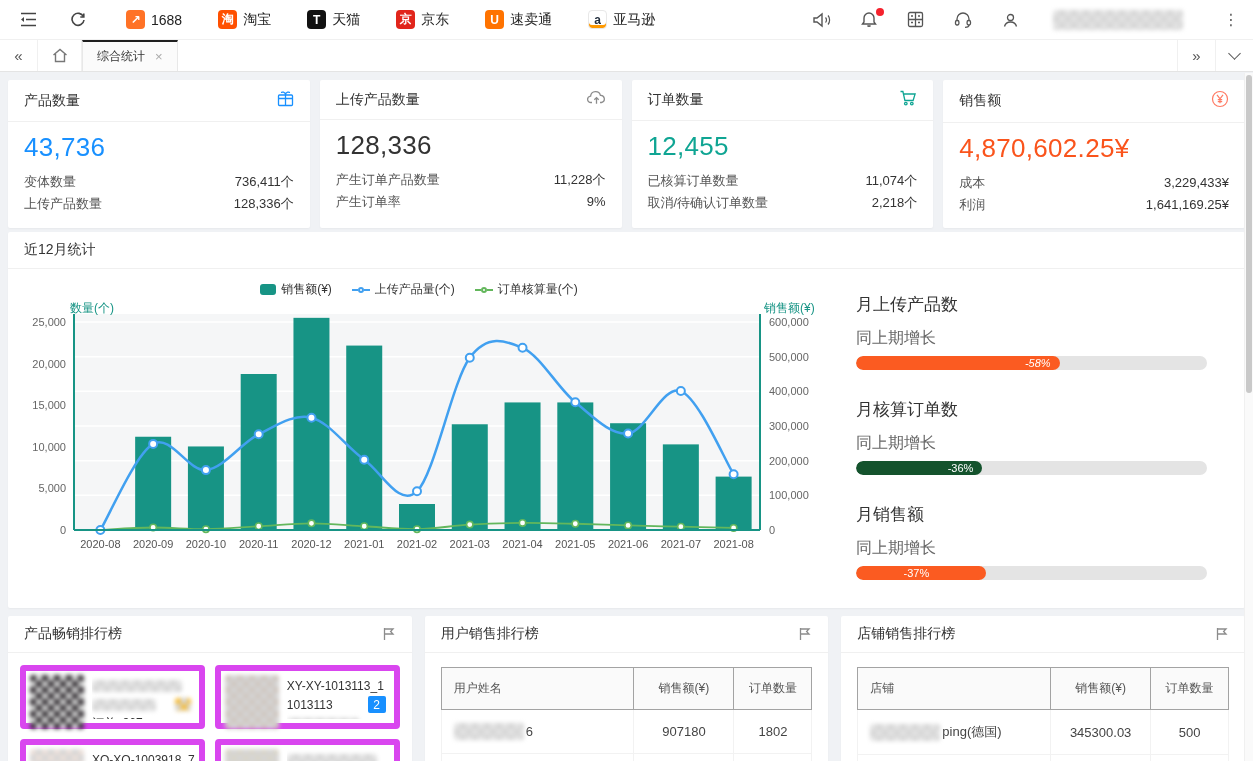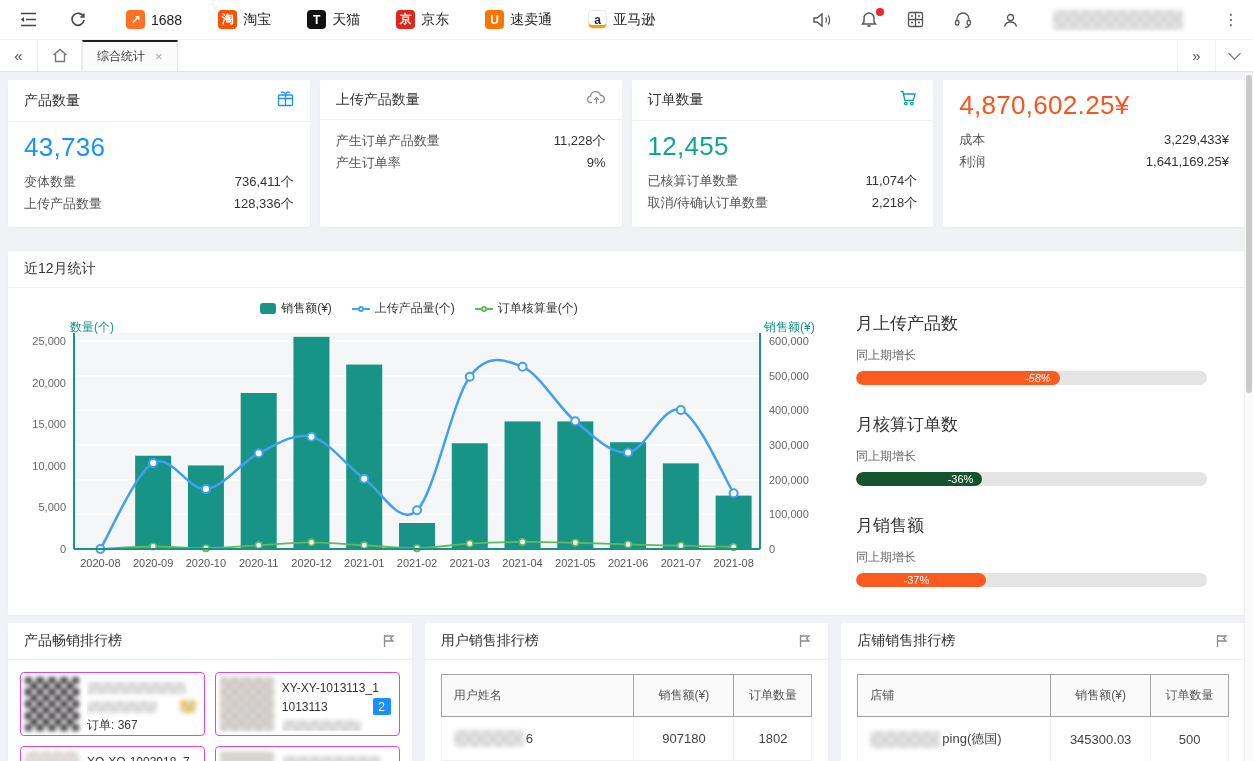--- a/index.html
+++ b/index.html
@@ -35,21 +35,21 @@
     font-size:12px; color:#333; cursor:pointer; }
   .tab-close { color:#aaa; font-size:13px; cursor:pointer; }
   .tb-right { margin-left:auto; display:flex; }
   .tb-right .tb-btn { border-right:none; border-left:1px solid #f0f0f0; }
   .chev-down { width:9px; height:9px; border-right:1.5px solid #555; border-bottom:1.5px solid #555;
     transform:rotate(45deg); margin-top:-4px; }
 
   
   .content { padding:8px 8px 0 8px; }
 
-  .cards-row { display:flex; gap:10px; margin-bottom:24px; }
+  .cards-row { display:flex; gap:10px; margin-bottom:4px; }
   .stat-card { flex:1; background:#fff; border-radius:2px; box-shadow:0 1px 2px rgba(0,0,0,.04); }
   .sc-head { display:flex; align-items:center; justify-content:space-between;
     padding:10px 16px; border-bottom:1px solid #f0f0f0; }
   .sc-title { font-size:14px; color:#333; }
   .sc-body { padding:10px 16px 12px; }
   .sc-value { font-size:26px; letter-spacing:.3px; margin-bottom:8px; }
   .sc-row { display:flex; justify-content:space-between; font-size:13px; line-height:22px; }
   .sc-row .lbl { color:#555; }
   .sc-row .val { color:#333; }
 
@@ -65,32 +65,32 @@
     padding:12px 0 2px 0; font-size:12px; color:#333; }
   .leg-item { display:flex; align-items:center; gap:5px; cursor:pointer; }
   .leg-bar { width:16px; height:11px; border-radius:3px; }
   .leg-line { display:inline-flex; align-items:center; }
   .leg-line .dash { width:6px; height:2px; }
   .leg-line .ring { width:6px; height:6px; border-radius:50%; border:2px solid; background:#fff; }
 
   .growth { flex:1; padding:24px 38px 0 26px; }
   .g-group { margin-bottom:28px; }
   .g-title { font-size:17px; color:#333; font-weight:500; margin-bottom:12px; }
-  .g-sub { font-size:12px; color:#666; margin-bottom:7px; }
+  .g-sub { font-size:16px; color:#666; margin-bottom:7px; }
   .g-track { height:14px; border-radius:7px; position:relative; overflow:hidden; }
   .g-fill { height:14px; border-radius:7px; display:flex; align-items:center;
     justify-content:flex-end; padding-right:9px; color:#fff; font-size:11px; }
 
   .bottom-row { display:flex; gap:13px; }
   .b-panel { flex:1; height:380px; overflow:hidden; }
   .flag-ic { color:#8c8c8c; display:flex; }
 
   
   .prod-grid { display:grid; grid-template-columns:1fr 1fr; gap:10px; padding:12px; }
-  .prod-card { border:1px solid #d946ef; border-radius:4px; padding:4px; height:64px;
+  .prod-card { border:6px solid #d946ef; border-radius:4px; padding:4px; height:64px;
     display:flex; gap:8px; cursor:pointer; background:#fff; }
   .prod-img { width:54px; height:54px; border-radius:2px; flex:none; }
   .p-lines { flex:1; padding-top:2px; overflow:hidden; }
   .pline { display:flex; align-items:center; gap:6px; height:17px; margin-bottom:2px; }
   .ptext { font-size:12px; color:#333; white-space:nowrap; }
   .patch { width:16px; height:13px; border-radius:2px; flex:none; margin-left:auto; margin-right:4px; }
   .badge { margin-left:auto; margin-right:4px; min-width:18px; height:17px; border-radius:2px;
     color:#fff; font-size:12px; display:flex; align-items:center; justify-content:center; padding:0 4px; }
 
   
@@ -249,20 +249,21 @@
       <div class="sc-head">
         <span class="sc-title">上传产品数量</span>
         <span>
           <svg width="19" height="15" viewBox="0 0 19 15" fill="none" stroke="#8c8c8c" stroke-width="1.3">
             <path d="M5 12.5H4a3.2 3.2 0 0 1-.4-6.4 5 5 0 0 1 9.8-.7 3.6 3.6 0 0 1 1.1 7.1H13"></path>
             <path d="M9.5 13.8V7.8M7.3 9.8l2.2-2.2 2.2 2.2"></path>
           </svg>
         </span>
       </div>
       <div class="sc-body">
+        <div class="sc-value" style="color:#333">128,336</div>
         <div class="sc-row">
             <span class="lbl">产生订单产品数量</span>
             <span class="val">11,228个</span>
           </div>
         <div class="sc-row">
             <span class="lbl">产生订单率</span>
             <span class="val">9%</span>
           </div>
       </div>
     </div>
@@ -285,20 +286,29 @@
             <span class="val">11,074个</span>
           </div>
         <div class="sc-row">
             <span class="lbl">取消/待确认订单数量</span>
             <span class="val">2,218个</span>
           </div>
       </div>
     </div>
 
     <div class="stat-card">
+      <div class="sc-head">
+        <span class="sc-title">销售额</span>
+        <span>
+          <svg width="18" height="18" viewBox="0 0 18 18" fill="none" stroke="#ff7a63" stroke-width="1.2">
+            <circle cx="9" cy="9" r="7.5"></circle>
+              <path d="M6 4.8l3 4 3-4M9 8.8v4.4M6.8 9.6h4.4M6.8 11.6h4.4"></path>
+          </svg>
+        </span>
+      </div>
       <div class="sc-body">
         <div class="sc-value" style="color:#fa541c">4,870,602.25¥</div>
         <div class="sc-row">
             <span class="lbl">成本</span>
             <span class="val">3,229,433¥</span>
           </div>
         <div class="sc-row">
             <span class="lbl">利润</span>
             <span class="val">1,641,169.25¥</span>
           </div>

